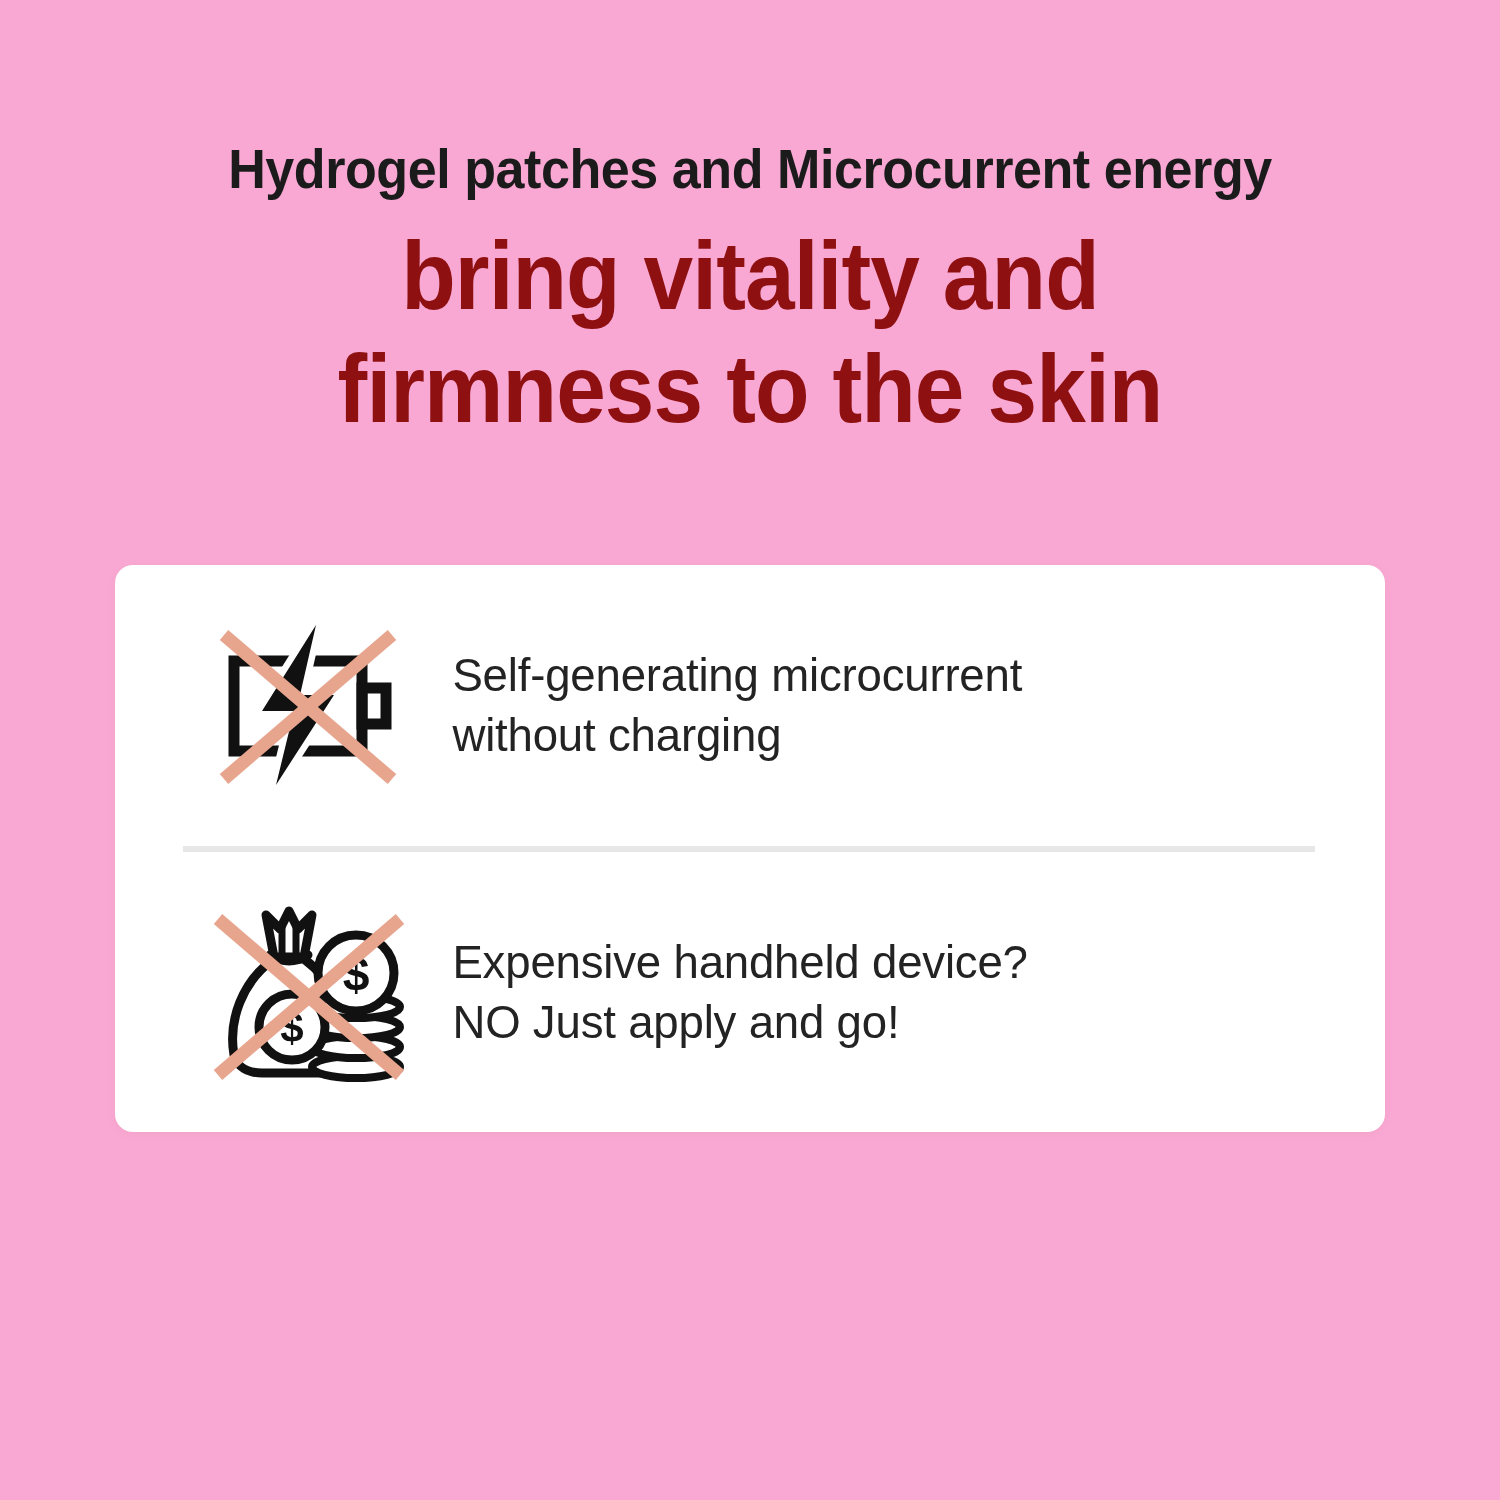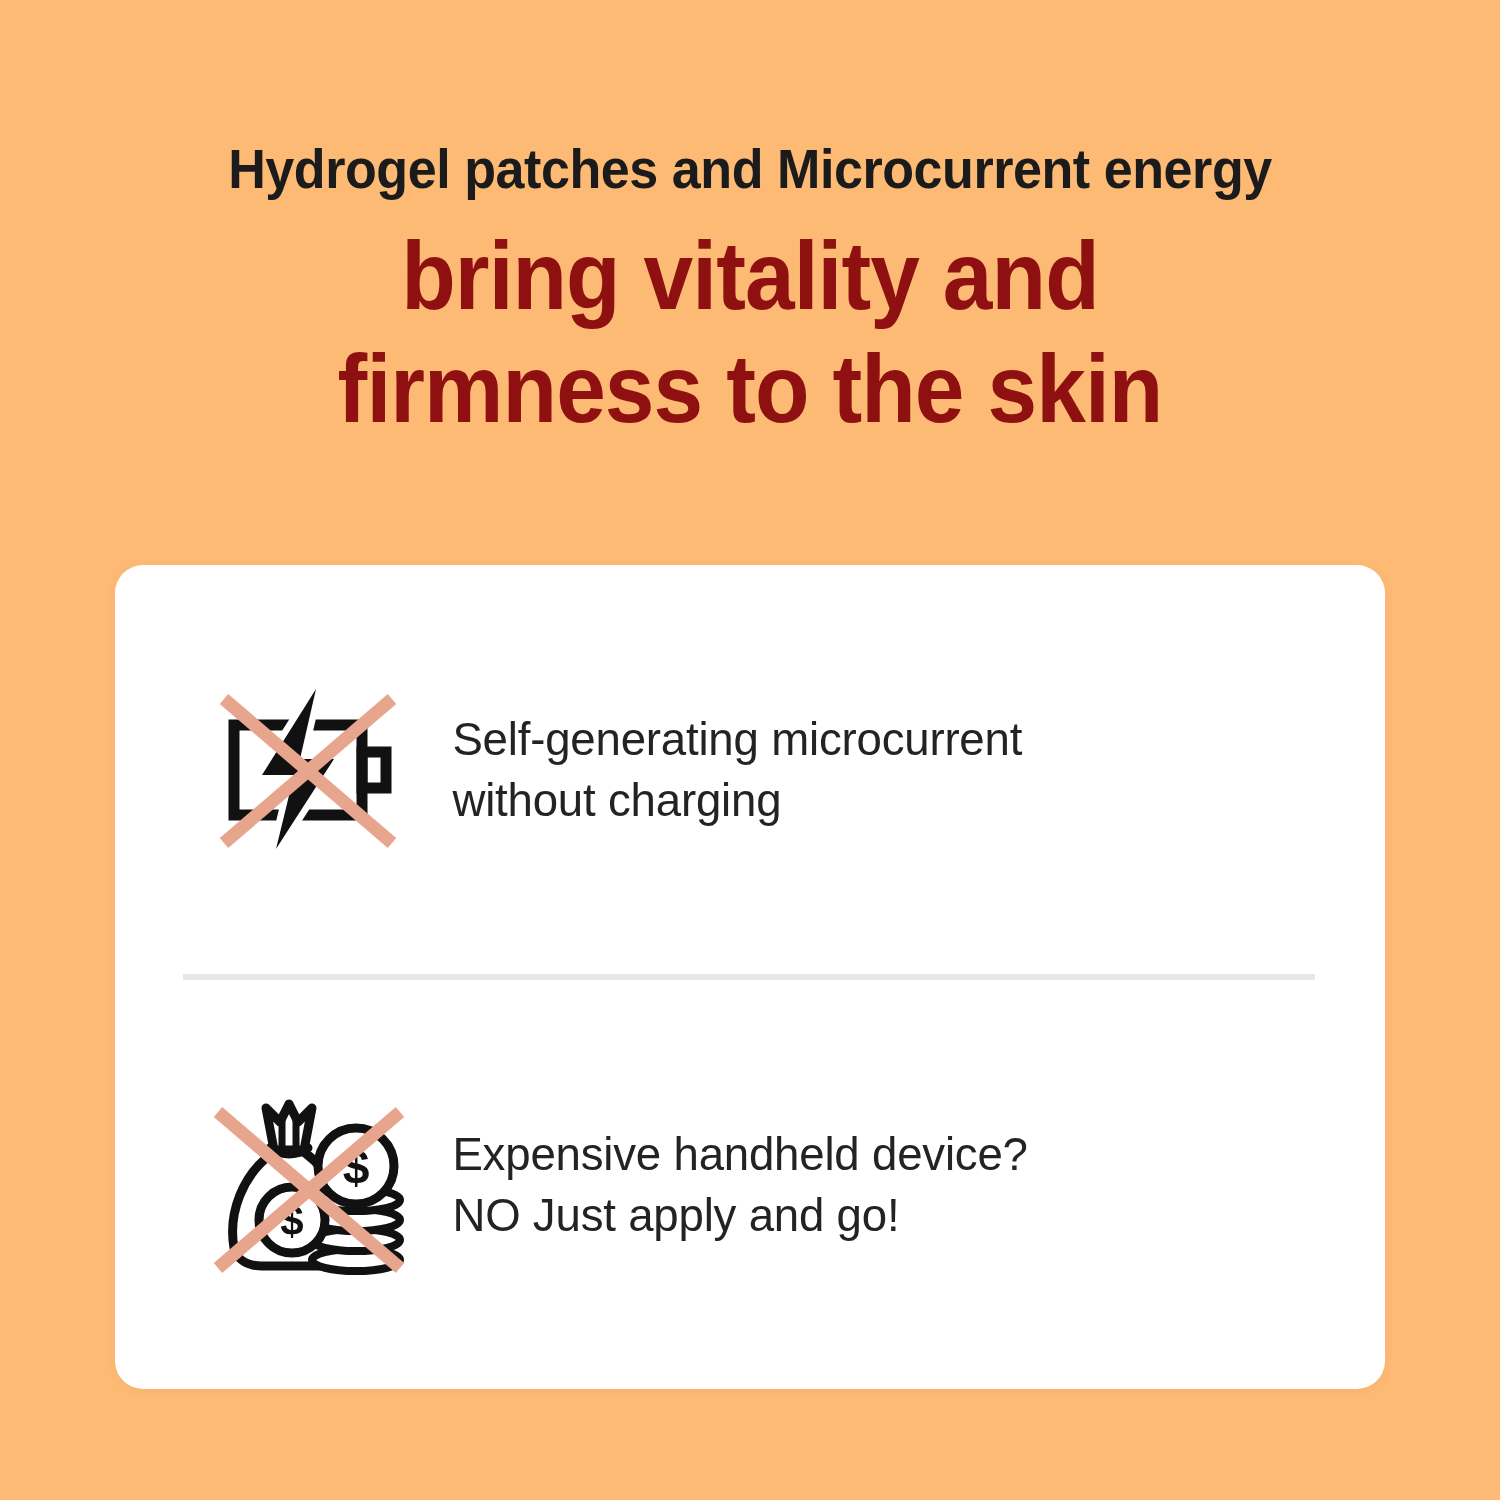--- a/index.html
+++ b/index.html
@@ -11,21 +11,21 @@
     height: 1500px;
     background: #FDE8DC;
     font-family: "Liberation Sans", sans-serif;
     overflow: hidden;
   }
 
   .page {
     position: relative;
     width: 1500px;
     height: 1500px;
-    background: #fdba74;
+    background: #f9a8d4;
   }
 
   
   .headline-block {
     position: absolute;
     left: 0;
     top: 140px;
     width: 1500px;
     text-align: center;
   }
@@ -57,23 +57,23 @@
     display: block;
     white-space: nowrap;
   }
 
   
   .feature-card {
     position: absolute;
     left: 115px;
     top: 565px;
     width: 1270px;
-    height: 824px;
+    height: 567px;
     background: #FFFFFF;
-    border-radius: 28px;
+    border-radius: 18px;
     box-sizing: border-box;
     display: flex;
     flex-direction: column;
     justify-content: center;
     box-shadow: 0 2px 10px rgba(190, 130, 100, 0.10);
   }
 
   .feature-row {
     display: flex;
     align-items: center;

